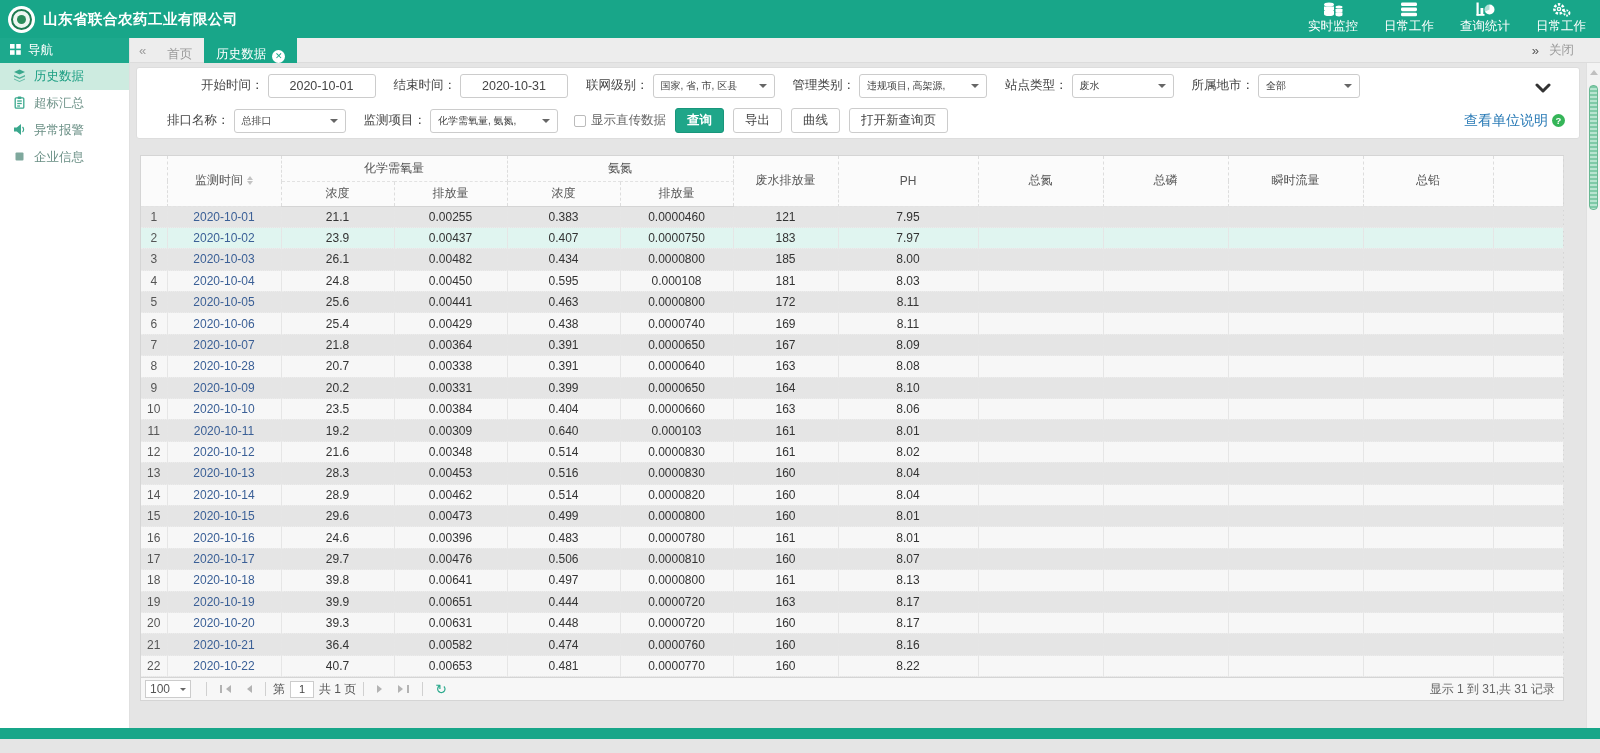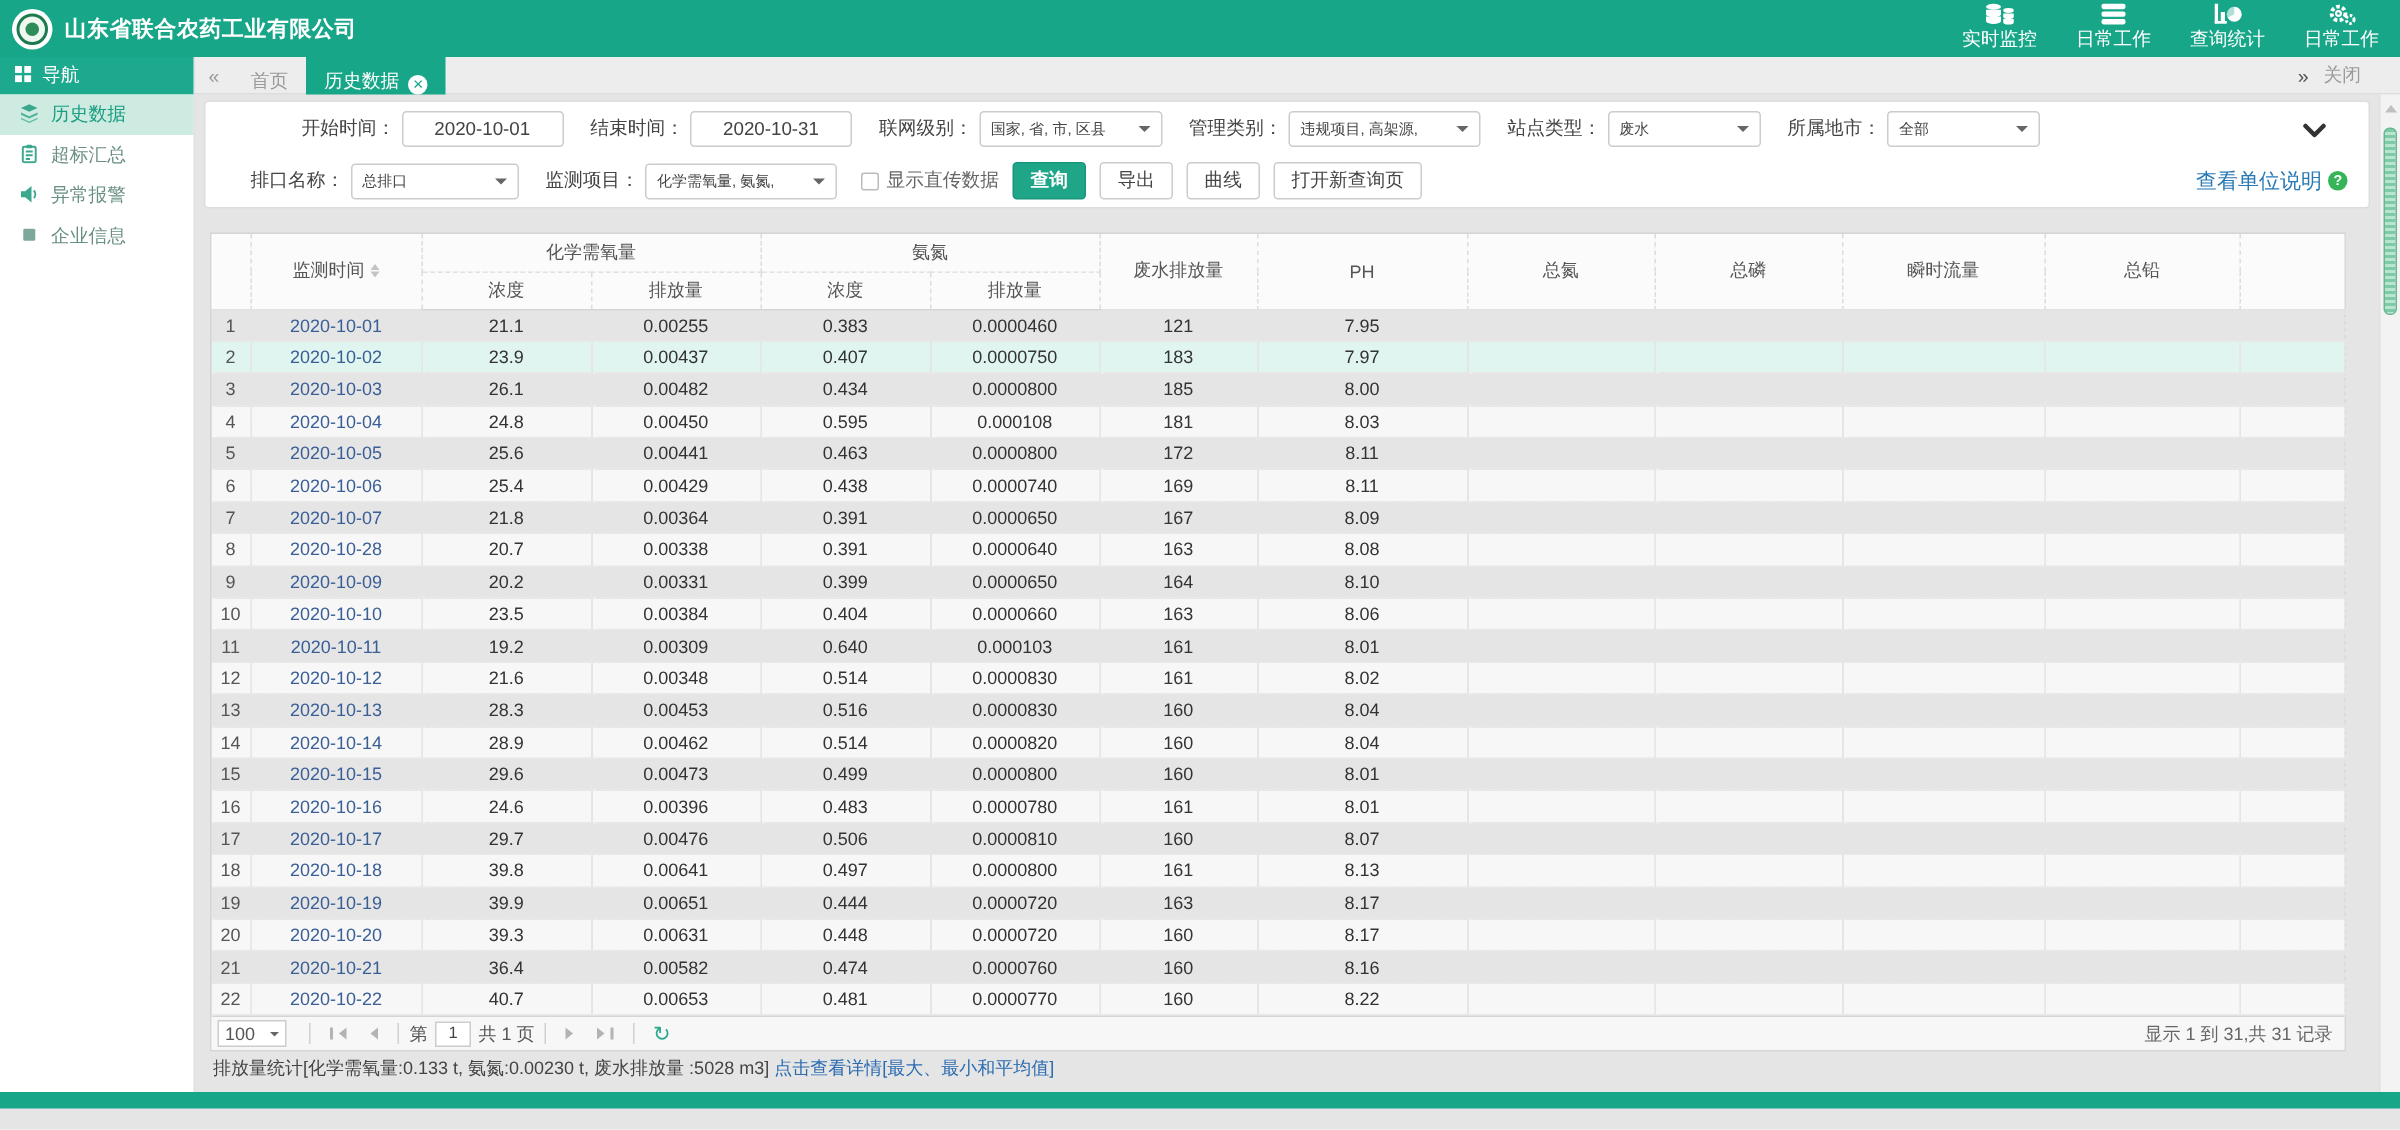--- a/index.html
+++ b/index.html
@@ -718,23 +718,20 @@
           <span class="pbtn">
               <span class="tri-r"></span>
               <span class="pbar"></span>
             </span>
           <span class="psep"></span>
           <span class="refresh">↻</span>
           <span class="records">显示 1 到 31,共 31 记录</span>
         </div>
       </div>
 
-      <div class="statsbar">
-        <span>排放量统计[化学需氧量:0.133 t, 氨氮:0.00230 t, 废水排放量 :5028 m3] </span><span class="detail">点击查看详情[最大、最小和平均值]</span>
-      </div>
     </main>
 
     <div class="vscroll">
       <span class="uparrow"></span>
       <span class="vthumb"></span>
     </div>
   </div>
 
   <div class="bottombar"></div>
 </div>

